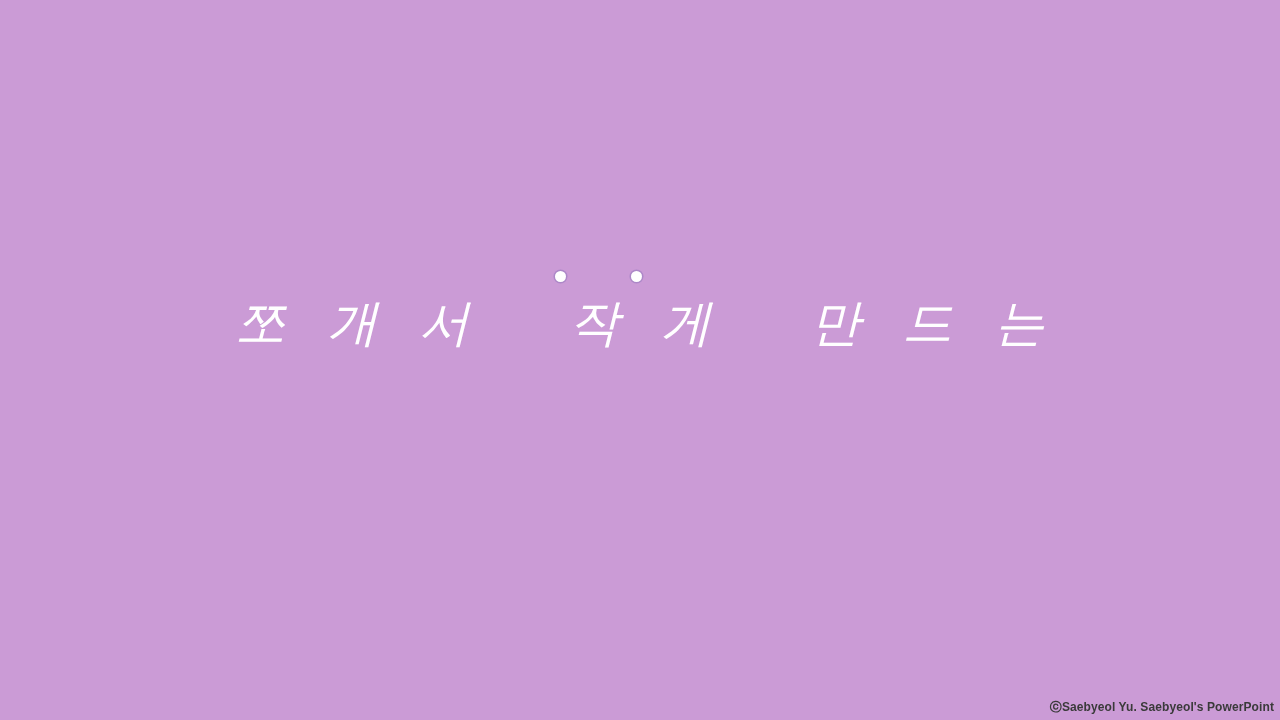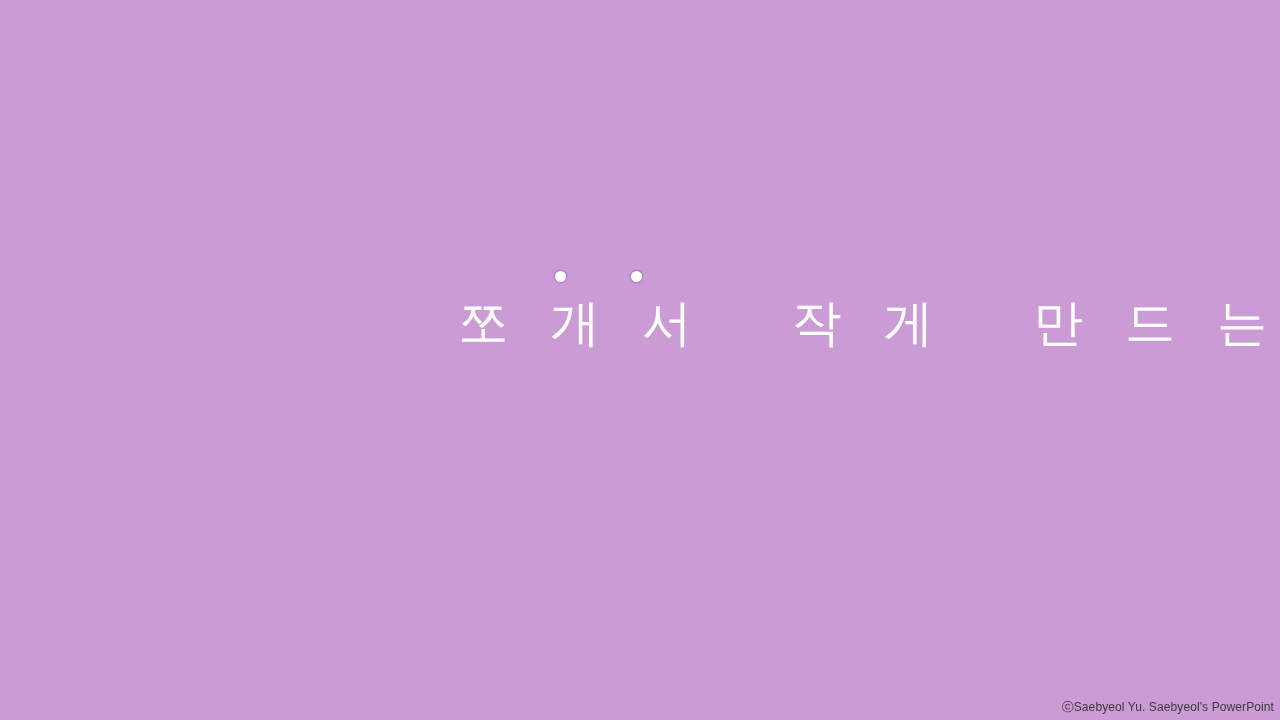--- a/index.html
+++ b/index.html
@@ -51,21 +51,22 @@
     left: 631px;
     top: 271px;
   }
 
   
   .title-block {
     position: absolute;
     left: 0;
     top: 286px;
     width: 1280px;
-    text-align: right;
+    text-align: center;
+    font-style: italic;
   }
 
   .title-line {
     display: block;
     color: #ffffff;
     font-size: 50px;
     line-height: 75px;
     font-weight: 300;
     letter-spacing: 13px;
     text-indent: 13px;
@@ -77,20 +78,21 @@
   .copyright {
     position: absolute;
     right: 6px;
     bottom: 5px;
     color: #3a3a3a;
     font-size: 12px;
     line-height: 16px;
     letter-spacing: 0.1px;
     white-space: nowrap;
     font-family: "Liberation Sans", "DejaVu Sans", sans-serif;
+    font-weight: bold;
   }
 </style>
 </head>
 <body>
 
 <div class="slide">
 
   <div class="dots-layer">
     <span class="dot dot-1"></span>
     <span class="dot dot-2"></span>

